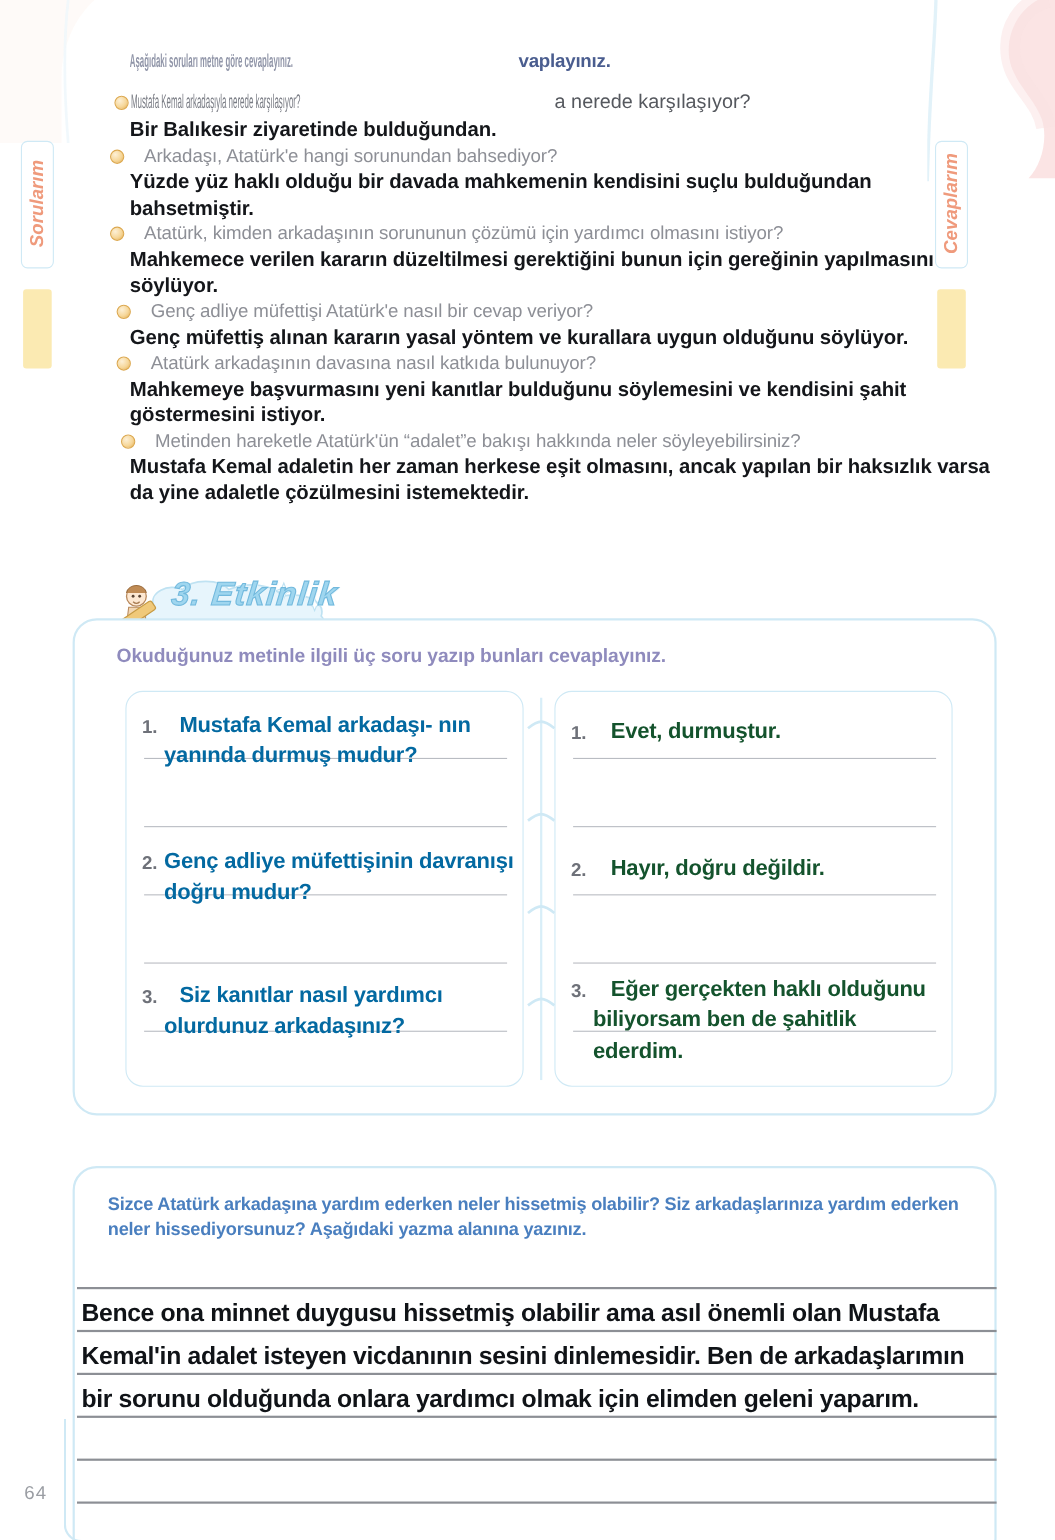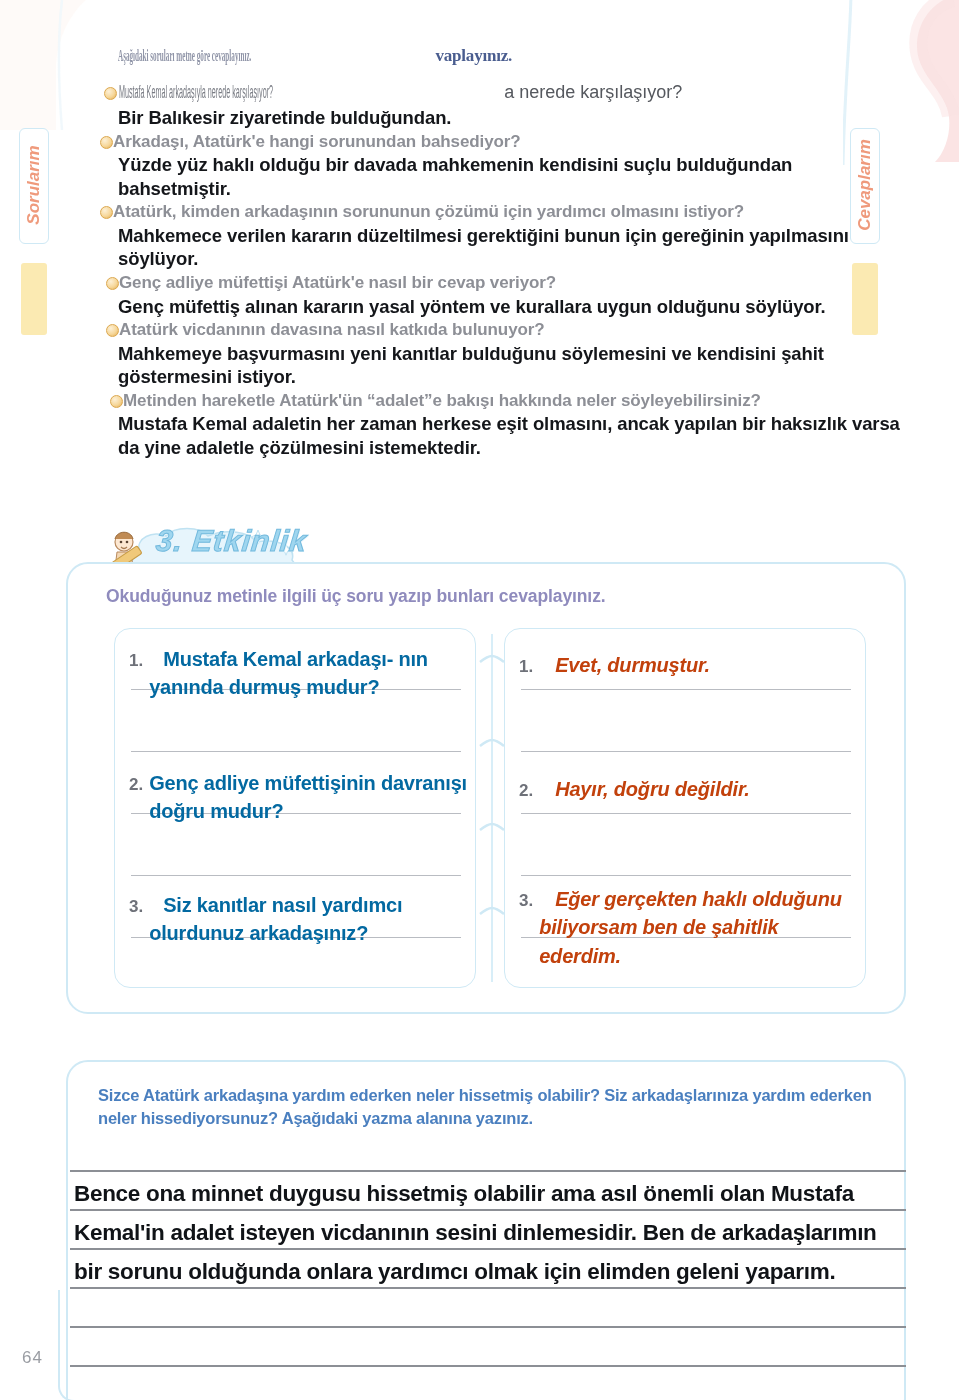--- a/index.html
+++ b/index.html
@@ -46,21 +46,20 @@
   }
   .instruction-line {
     position: absolute;
     left: 118px;
     top: 46px;
     font-size: 17px;
     font-weight: bold;
     color: #4a5d8f;
     letter-spacing: -0.2px;
     white-space: nowrap;
-    font-family: Liberation Serif, serif;
   }
   .instruction-line .squash {
     display: inline-block;
     transform: scaleX(0.42);
     transform-origin: left center;
     color: #7d8399;
     opacity: .85;
     letter-spacing: 0px;
   }
   .q0-line {
@@ -93,23 +92,22 @@
     color: #14161a;
     line-height: 1.28;
     margin: 0 0 2px 18px;
     letter-spacing: -0.1px;
   }
   .ans.first { margin-left: 18px; }
 
   .qrow {
     display: flex;
     align-items: flex-start;
-    gap: 0;
+    gap: 18px;
     margin-bottom: 1px;
-    font-weight: bold;
   }
   .bullet {
     flex: 0 0 auto;
     width: 13px;
     height: 13px;
     margin-top: 4px;
     border-radius: 50%;
     background: radial-gradient(circle at 35% 32%, #fdf0d6 0%, #f6d79a 55%, #e2ab4e 100%);
     border: 1px solid #dca84f;
     box-sizing: border-box;
@@ -253,21 +251,21 @@
     color: #6e7179;
     padding-top: 6px;
   }
   .nb-body {
     font-size: 20px;
     font-weight: bold;
     line-height: 1.42;
     letter-spacing: -0.2px;
   }
   .nb-body.q { color: #0369a1; }
-  .nb-body.a { color: #c2410c; font-style: italic; }
+  .nb-body.a { color: #14532d; }
   .nb-body.a.indent { text-indent: 16px; }
   .nb-body.q.indent { text-indent: 14px; }
 
   
   .bottom-panel {
     position: absolute;
     left: 66px;
     top: 1060px;
     width: 840px;
     height: 360px;
@@ -382,21 +380,21 @@
         <div class="qrow" style="margin-left:6px;">
           <span class="bullet"></span>
           <span class="qtext">Genç adliye müfettişi Atatürk'e nasıl bir cevap veriyor?</span>
         </div>
         <div class="ans">Genç müfettiş alınan kararın yasal yöntem ve kurallara uygun olduğunu söylüyor.</div>
       </div>
 
       <div class="qa-item">
         <div class="qrow" style="margin-left:6px;">
           <span class="bullet"></span>
-          <span class="qtext">Atatürk vicdanının davasına nasıl katkıda bulunuyor?</span>
+          <span class="qtext">Atatürk arkadaşının davasına nasıl katkıda bulunuyor?</span>
         </div>
         <div class="ans">Mahkemeye başvurmasını yeni kanıtlar bulduğunu söylemesini ve kendisini şahit göstermesini istiyor.</div>
       </div>
 
       <div class="qa-item">
         <div class="qrow" style="margin-left:10px;">
           <span class="bullet"></span>
           <span class="qtext">Metinden hareketle Atatürk'ün “adalet”e bakışı hakkında neler söyleyebilirsiniz?</span>
         </div>
         <div class="ans">Mustafa Kemal adaletin her zaman herkese eşit olmasını, ancak yapılan bir haksızlık varsa da yine adaletle çözülmesini istemektedir.</div>

